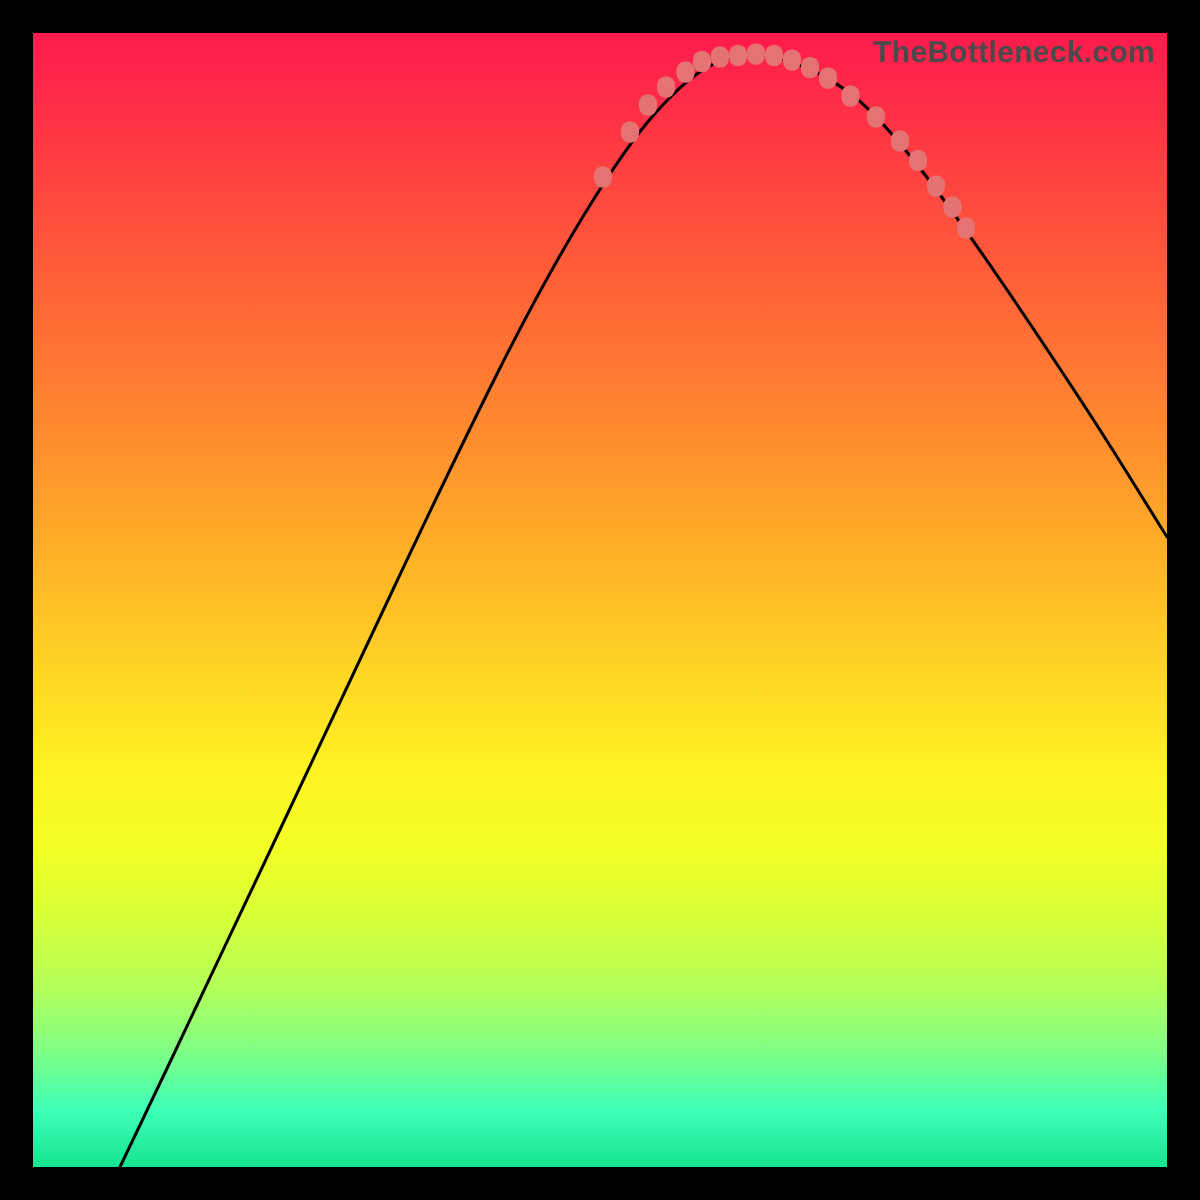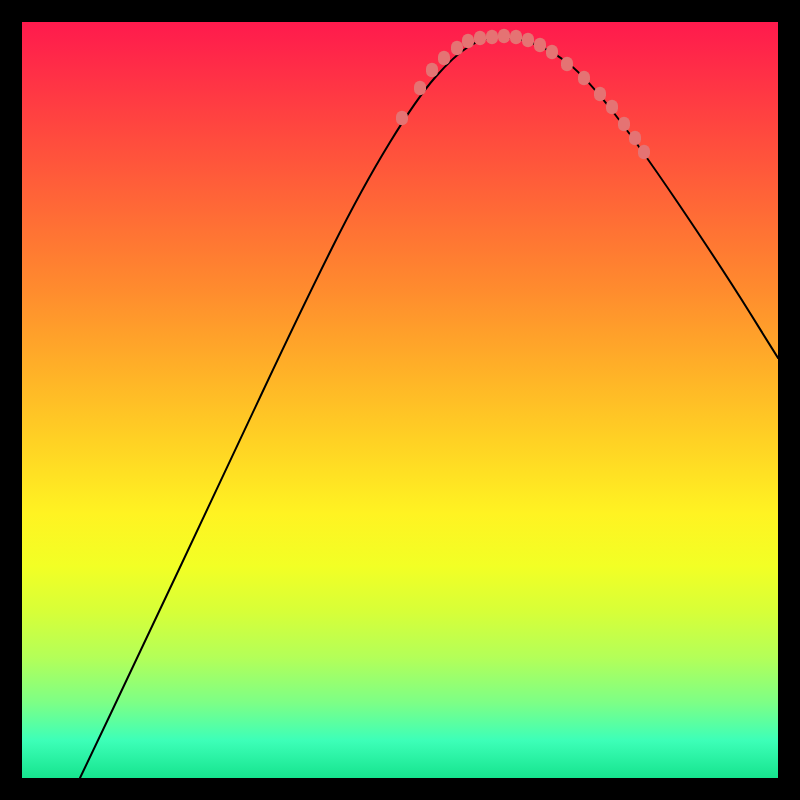--- a/index.html
+++ b/index.html
@@ -93,14 +93,15 @@
           <rect x="539" y="34.8" width="12" height="14.399999999999999" rx="6" ry="6" fill="#e57373"></rect>
           <rect x="556" y="48.8" width="12" height="14.399999999999999" rx="6" ry="6" fill="#e57373"></rect>
           <rect x="572" y="64.8" width="12" height="14.399999999999999" rx="6" ry="6" fill="#e57373"></rect>
           <rect x="584" y="77.8" width="12" height="14.399999999999999" rx="6" ry="6" fill="#e57373"></rect>
           <rect x="596" y="94.8" width="12" height="14.399999999999999" rx="6" ry="6" fill="#e57373"></rect>
           <rect x="607" y="108.8" width="12" height="14.399999999999999" rx="6" ry="6" fill="#e57373"></rect>
           <rect x="616" y="122.8" width="12" height="14.399999999999999" rx="6" ry="6" fill="#e57373"></rect>
         </g>
     </svg>
 
+    <div class="watermark">TheBottleneck.com</div>
   </div>
 </div>
 
 </body></html>

